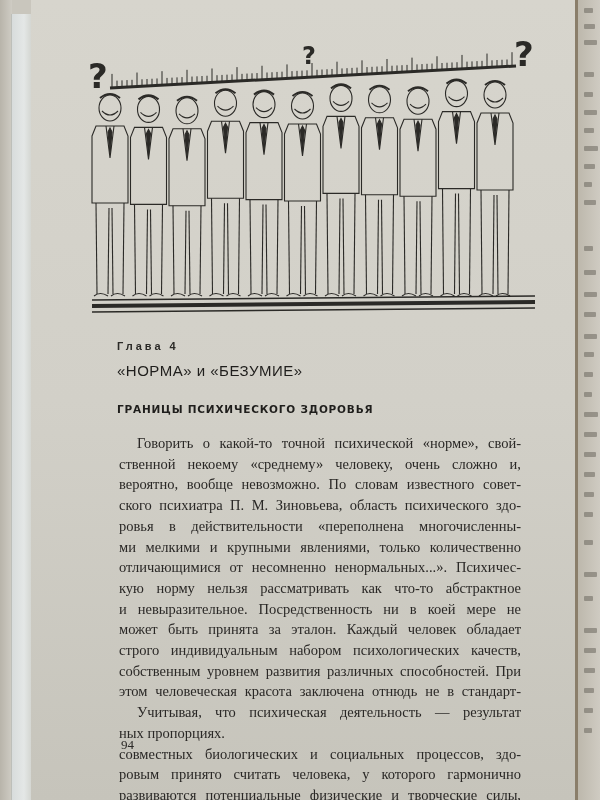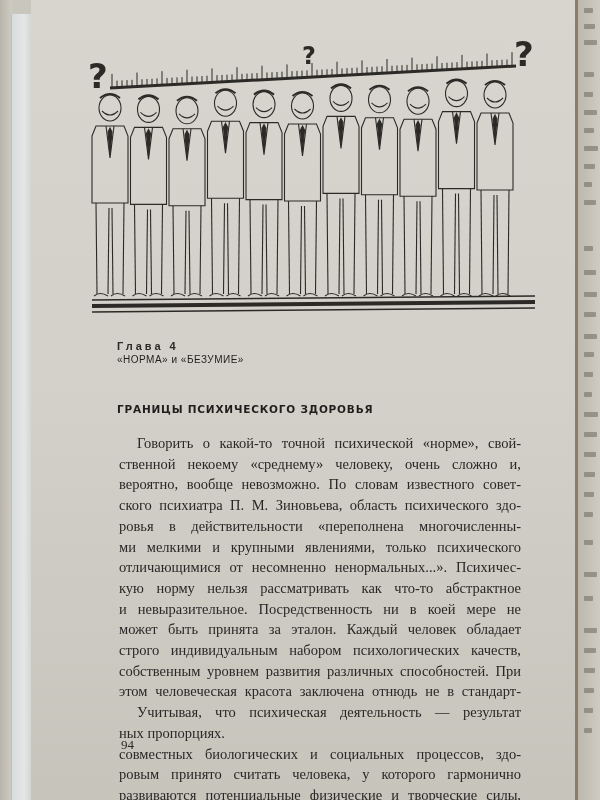--- a/index.html
+++ b/index.html
@@ -36,23 +36,23 @@
     .illustration { position: absolute; left: 80px; top: 16px; width: 470px; height: 298px; }
     .illustration svg { width: 100%; height: 100%; }
 
     
     .chapter-label {
       position: absolute; left: 117px; top: 340px;
       font-family: "Liberation Sans", "DejaVu Sans", sans-serif;
       font-weight: bold; font-size: 11px; letter-spacing: 3px; color: #2b2a27;
     }
     .chapter-title {
-      position: absolute; left: 117px; top: 354px;
+      position: absolute; left: 117px; top: 362px;
       font-family: "Liberation Sans", "DejaVu Sans", sans-serif;
-      font-size: 10px; letter-spacing: 0.5px; color: #1f1e1c;
+      font-size: 15px; letter-spacing: 0.5px; color: #1f1e1c;
     }
     .section-title {
       position: absolute; left: 117px; top: 403px;
       font-family: "DejaVu Sans", "Liberation Sans", sans-serif;
       font-weight: bold; font-size: 10.5px; letter-spacing: 0.8px; color: #1f1e1c;
     }
     .body-text {
       position: absolute; left: 95px; top: 433px; width: 426px;
       font-size: 14.5px; line-height: 20.7px; color: #2a2826;
     }
@@ -320,21 +320,21 @@
 <div class="chapter-label">Глава 4</div>
 <div class="chapter-title">«НОРМА» и «БЕЗУМИЕ»</div>
 <div class="section-title">ГРАНИЦЫ ПСИХИЧЕСКОГО ЗДОРОВЬЯ</div>
 
 <div class="body-text">
   <span class="line indent">Говорить о какой-то точной психической «норме», свой-</span>
   <span class="line">ственной некоему «среднему» человеку, очень сложно и,</span>
   <span class="line">вероятно, вообще невозможно. По словам известного совет-</span>
   <span class="line">ского психиатра П. М. Зиновьева, область психического здо-</span>
   <span class="line">ровья в действительности «переполнена многочисленны-</span>
-  <span class="line">ми мелкими и крупными явлениями, только психического</span>
+  <span class="line">ми мелкими и крупными явлениями, только количественно</span>
   <span class="line">отличающимися от несомненно ненормальных...». Психичес-</span>
   <span class="line">кую норму нельзя рассматривать как что-то абстрактное</span>
   <span class="line">и невыразительное. Посредственность ни в коей мере не</span>
   <span class="line">может быть принята за эталон. Каждый человек обладает</span>
   <span class="line">строго индивидуальным набором психологических качеств,</span>
   <span class="line">собственным уровнем развития различных способностей. При</span>
   <span class="line">этом человеческая красота заключена отнюдь не в стандарт-</span>
   <span class="line indent">Учитывая, что психическая деятельность — результат</span>
   <span class="line last">ных пропорциях.</span>
   <span class="line">совместных биологических и социальных процессов, здо-</span>

